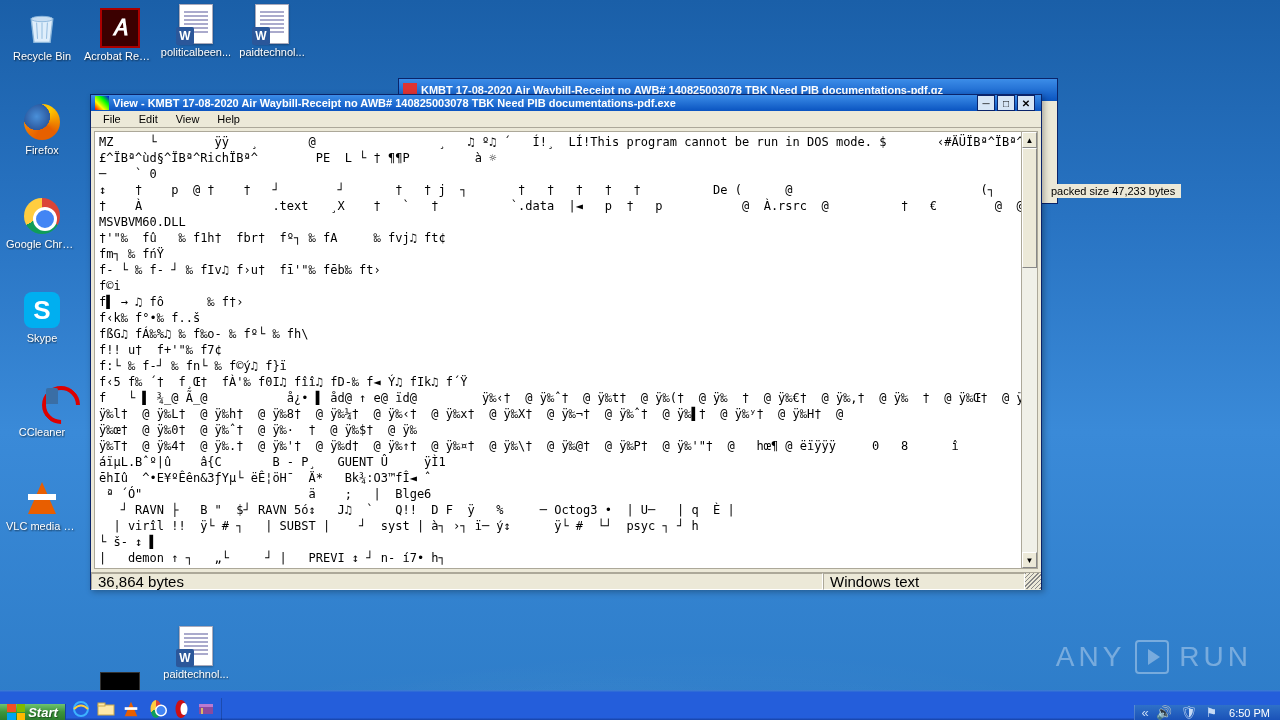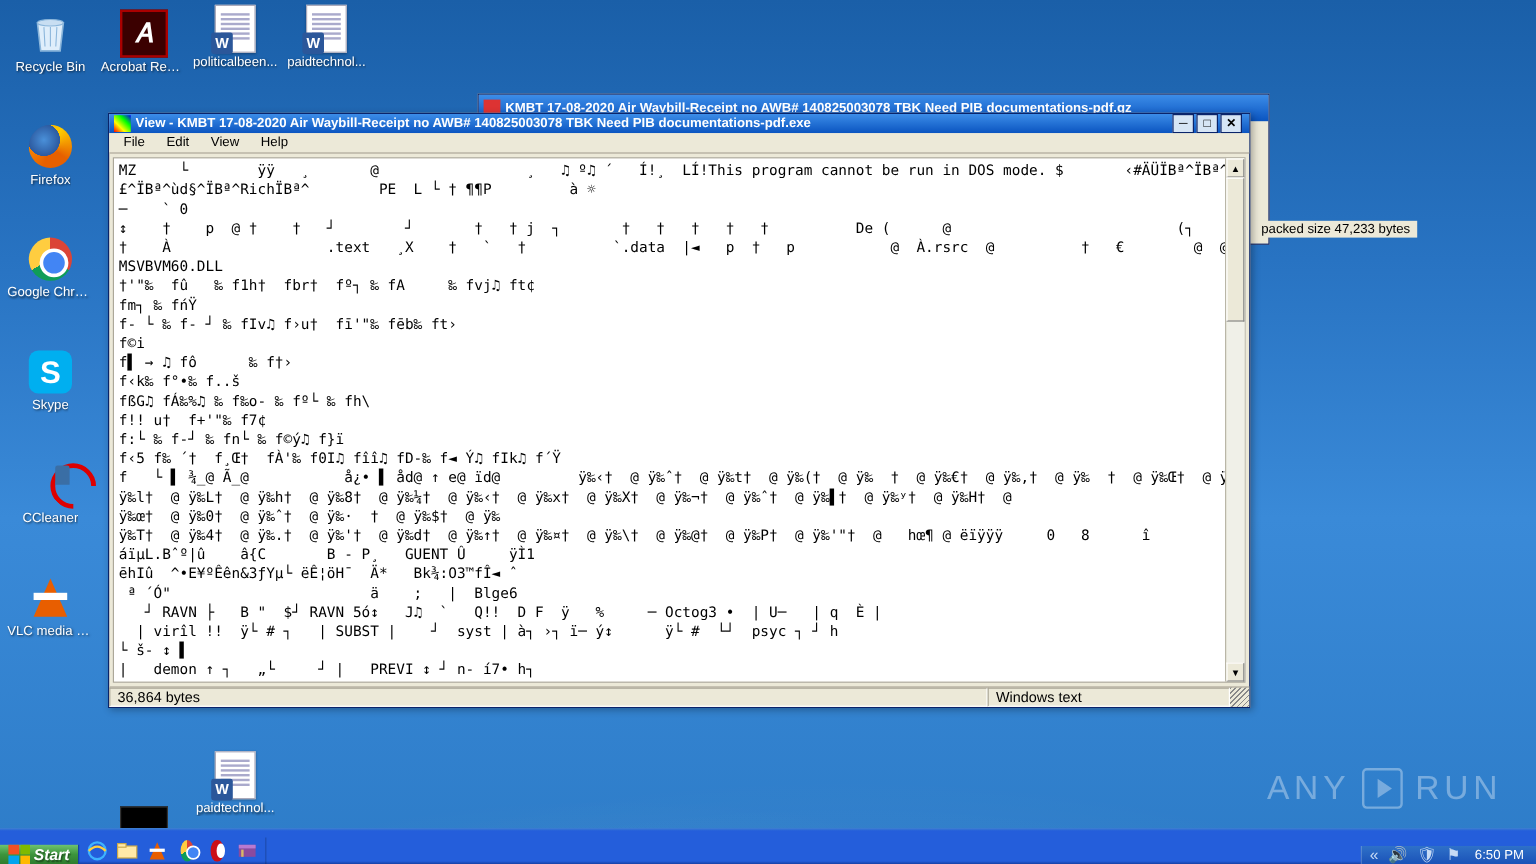--- a/index.html
+++ b/index.html
@@ -53,21 +53,21 @@
 .titlebar .win-btns { display:flex; gap:2px;}
 .titlebar .win-btn { width:18px; height:16px; background:#d6e5f5; border:1px solid #0a246a; color:#000; font-size:10px; display:flex; align-items:center; justify-content:center; font-family:Arial;}
 .menubar { height:20px; background:#ece9d8; display:flex; align-items:center; padding:0 4px; gap:2px; border-bottom:1px solid #aca899;}
 .menubar .menu-item { padding:2px 8px; }
 .content-wrap { flex:1; margin:3px; border:1px solid #aca899; background:#fff; position:relative; display:flex;}
 .viewer { flex:1; overflow:hidden; padding:2px 4px; font-family: "Lucida Console", Consolas, monospace; font-size:12px; line-height:16px; color:#000; white-space:pre; }
 .scrollbar-v { width:16px; background:#ece9d8; border-left:1px solid #aca899; display:flex; flex-direction:column;}
 .sb-btn { height:16px; background:#ece9d8; border:1px solid #fff; border-right-color:#888; border-bottom-color:#888; display:flex; align-items:center; justify-content:center; font-size:8px;}
 .sb-track { flex:1; background:#f0f0e8; position:relative;}
 .sb-thumb { position:absolute; top:0; left:0; right:0; height:120px; background:#ece9d8; border:1px solid #fff; border-right-color:#888; border-bottom-color:#888;}
-.statusbar { height:18px; background:#ece9d8; border-top:1px solid #aca899; display:flex; align-items:flex-start; font-size:12px;}
+.statusbar { height:18px; background:#ece9d8; border-top:1px solid #aca899; display:flex; align-items:flex-start; font-size:15px;}
 .statusbar .cell { padding:0 6px; height:100%; display:flex; align-items:center; border:1px solid #fff; border-top-color:#aca899; border-left-color:#aca899;}
 .statusbar .cell.left { width:732px;}
 .statusbar .cell.right { flex:1;}
 .grip { width:16px; height:16px; background: repeating-linear-gradient(135deg, #888 0 1px, transparent 1px 3px);}
 
 
 .taskbar { position:absolute; bottom:0; left:0; right:0; height:30px; background: linear-gradient(to bottom, #3f81d0, #245edb 8%, #245edb 92%, #1641a5); display:flex; align-items:flex-end;}
 .start-btn { width:66px; background: linear-gradient(to bottom, #6fc36f, #3c953c 50%, #2e7d2e); color:#fff; font-weight:bold; font-style:italic; display:flex; align-items:center; justify-content:center; font-size:13px; border-right:1px solid #1641a5; text-shadow: 1px 1px 1px rgba(0,0,0,0.4);}
 .start-btn .flag { width:18px; height:16px; margin-right:3px; display:grid; grid-template:1fr 1fr/1fr 1fr; gap:1px;}
 .start-btn .flag span:nth-child(1){background:#f25022;} .start-btn .flag span:nth-child(2){background:#7fba00;} .start-btn .flag span:nth-child(3){background:#00a4ef;} .start-btn .flag span:nth-child(4){background:#ffb900;}

